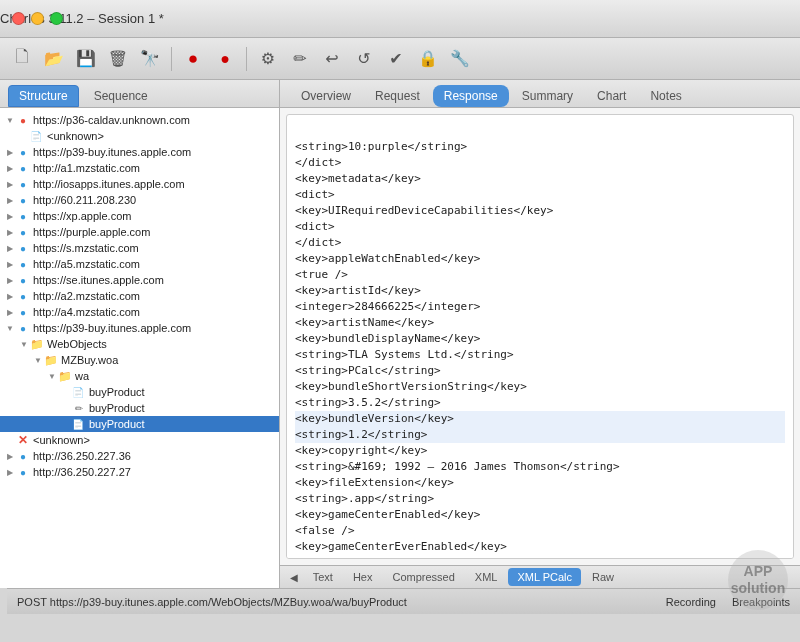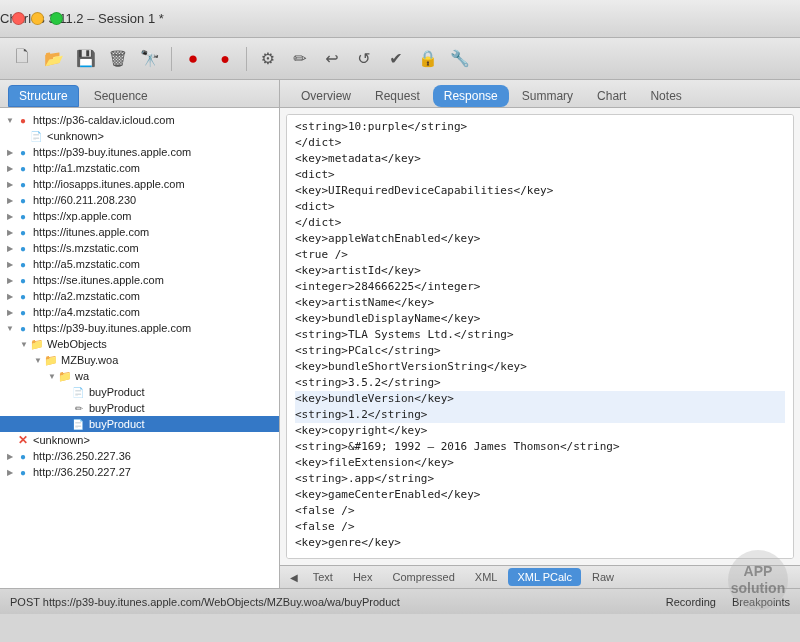--- a/index.html
+++ b/index.html
@@ -197,20 +197,21 @@
       width: 100%;
       height: 100%;
       overflow-y: scroll;
       overflow-x: auto;
       padding: 4px 8px;
       font-family: "Menlo", "Monaco", monospace;
       font-size: 11px;
       line-height: 16px;
       background: #fff;
       color: #222;
+      margin-top: 20px;
     }
     .xml-line {
       white-space: nowrap;
       display: block;
     }
     .xml-line.highlighted {
       background: #e8f0fb;
     }
 
     
@@ -245,20 +246,21 @@
     .statusbar {
       height: 26px;
       background: linear-gradient(to bottom, #d8d8d8, #c8c8c8);
       border-top: 1px solid #b0b0b0;
       display: flex;
       align-items: center;
       padding: 12px 10px;
       gap: 8px;
       font-size: 11px;
       color: #333;
+      margin-left: 7px;
     }
     .statusbar-url { flex: 1; }
     .statusbar-right { display: flex; gap: 16px; }
     .statusbar-badge {
       font-size: 11px;
       color: #333;
       cursor: pointer;
     }
 
     
@@ -328,21 +330,21 @@
   <div class="left-panel">
     <div class="left-tabs">
       <div class="left-tab active">Structure</div>
       <div class="left-tab">Sequence</div>
     </div>
     <div class="tree-area">
 
       <div class="tree-item">
         <span class="tree-arrow">▼</span>
         <span class="tree-icon dot-red">●</span>
-        <span class="tree-label">https://p36-caldav.icloud.com</span>
+        <span class="tree-label">https://p36-caldav.unknown.com</span>
       </div>
       <div class="tree-item">
         <span class="tree-indent"></span>
         <span class="tree-arrow"></span>
         <span class="tree-icon dot-gray">📄</span>
         <span class="tree-label">&lt;unknown&gt;</span>
       </div>
       <div class="tree-item">
         <span class="tree-arrow">▶</span>
         <span class="tree-icon dot-blue">●</span>
@@ -364,21 +366,21 @@
         <span class="tree-label">http://60.211.208.230</span>
       </div>
       <div class="tree-item">
         <span class="tree-arrow">▶</span>
         <span class="tree-icon dot-blue">●</span>
         <span class="tree-label">https://xp.apple.com</span>
       </div>
       <div class="tree-item">
         <span class="tree-arrow">▶</span>
         <span class="tree-icon dot-blue">●</span>
-        <span class="tree-label">https://itunes.apple.com</span>
+        <span class="tree-label">https://purple.apple.com</span>
       </div>
       <div class="tree-item">
         <span class="tree-arrow">▶</span>
         <span class="tree-icon dot-blue">●</span>
         <span class="tree-label">https://s.mzstatic.com</span>
       </div>
       <div class="tree-item">
         <span class="tree-arrow">▶</span>
         <span class="tree-icon dot-blue">●</span>
         <span class="tree-label">http://a5.mzstatic.com</span>
@@ -498,20 +500,21 @@
           <span class="xml-line">        &lt;key&gt;bundleShortVersionString&lt;/key&gt;</span>
           <span class="xml-line">        &lt;string&gt;3.5.2&lt;/string&gt;</span>
           <span class="xml-line highlighted">        &lt;key&gt;bundleVersion&lt;/key&gt;</span>
           <span class="xml-line highlighted">        &lt;string&gt;1.2&lt;/string&gt;</span>
           <span class="xml-line">        &lt;key&gt;copyright&lt;/key&gt;</span>
           <span class="xml-line">        &lt;string&gt;&amp;#169; 1992 – 2016 James Thomson&lt;/string&gt;</span>
           <span class="xml-line">        &lt;key&gt;fileExtension&lt;/key&gt;</span>
           <span class="xml-line">        &lt;string&gt;.app&lt;/string&gt;</span>
           <span class="xml-line">        &lt;key&gt;gameCenterEnabled&lt;/key&gt;</span>
           <span class="xml-line">        &lt;false /&gt;</span>
+          <span class="xml-line">        &lt;key&gt;gameCenterEverEnabled&lt;/key&gt;</span>
           <span class="xml-line">        &lt;false /&gt;</span>
           <span class="xml-line">        &lt;key&gt;genre&lt;/key&gt;</span>
         </div>
     </div>
     <div class="bottom-tabs">
       <span class="scroll-left">◀</span>
       <div class="bottom-tab">Text</div>
       <div class="bottom-tab">Hex</div>
       <div class="bottom-tab">Compressed</div>
       <div class="bottom-tab">XML</div>

